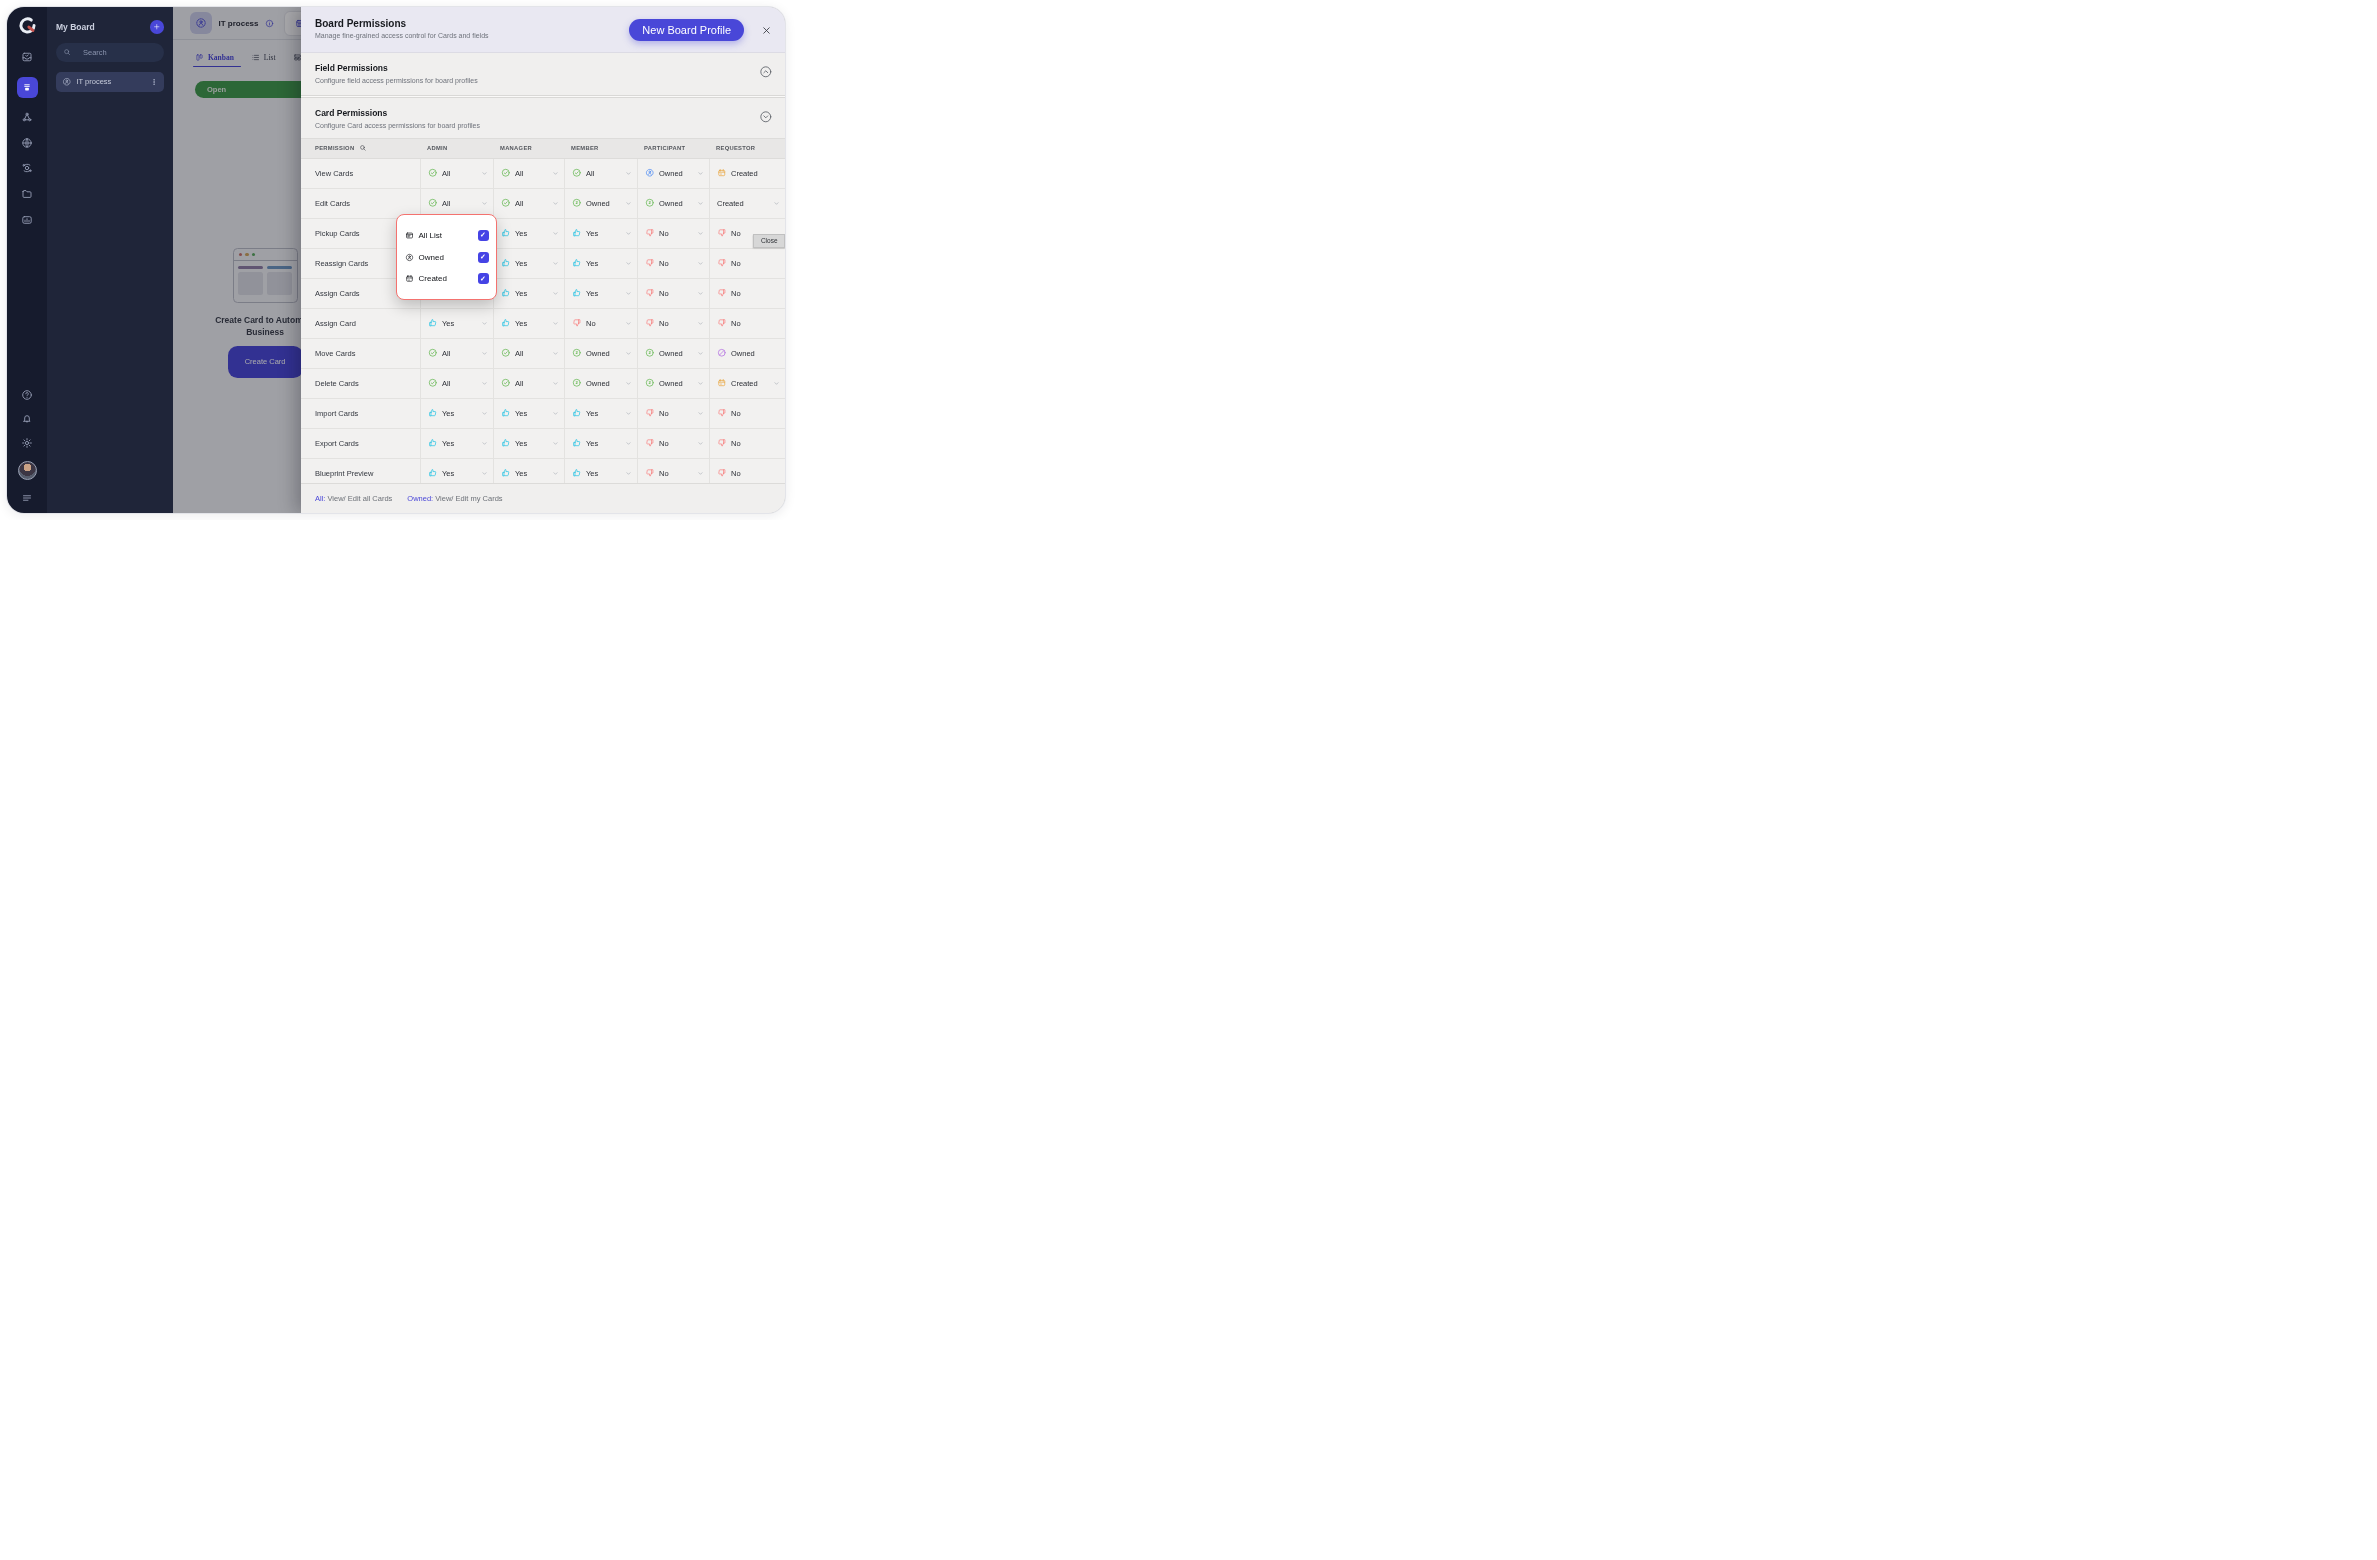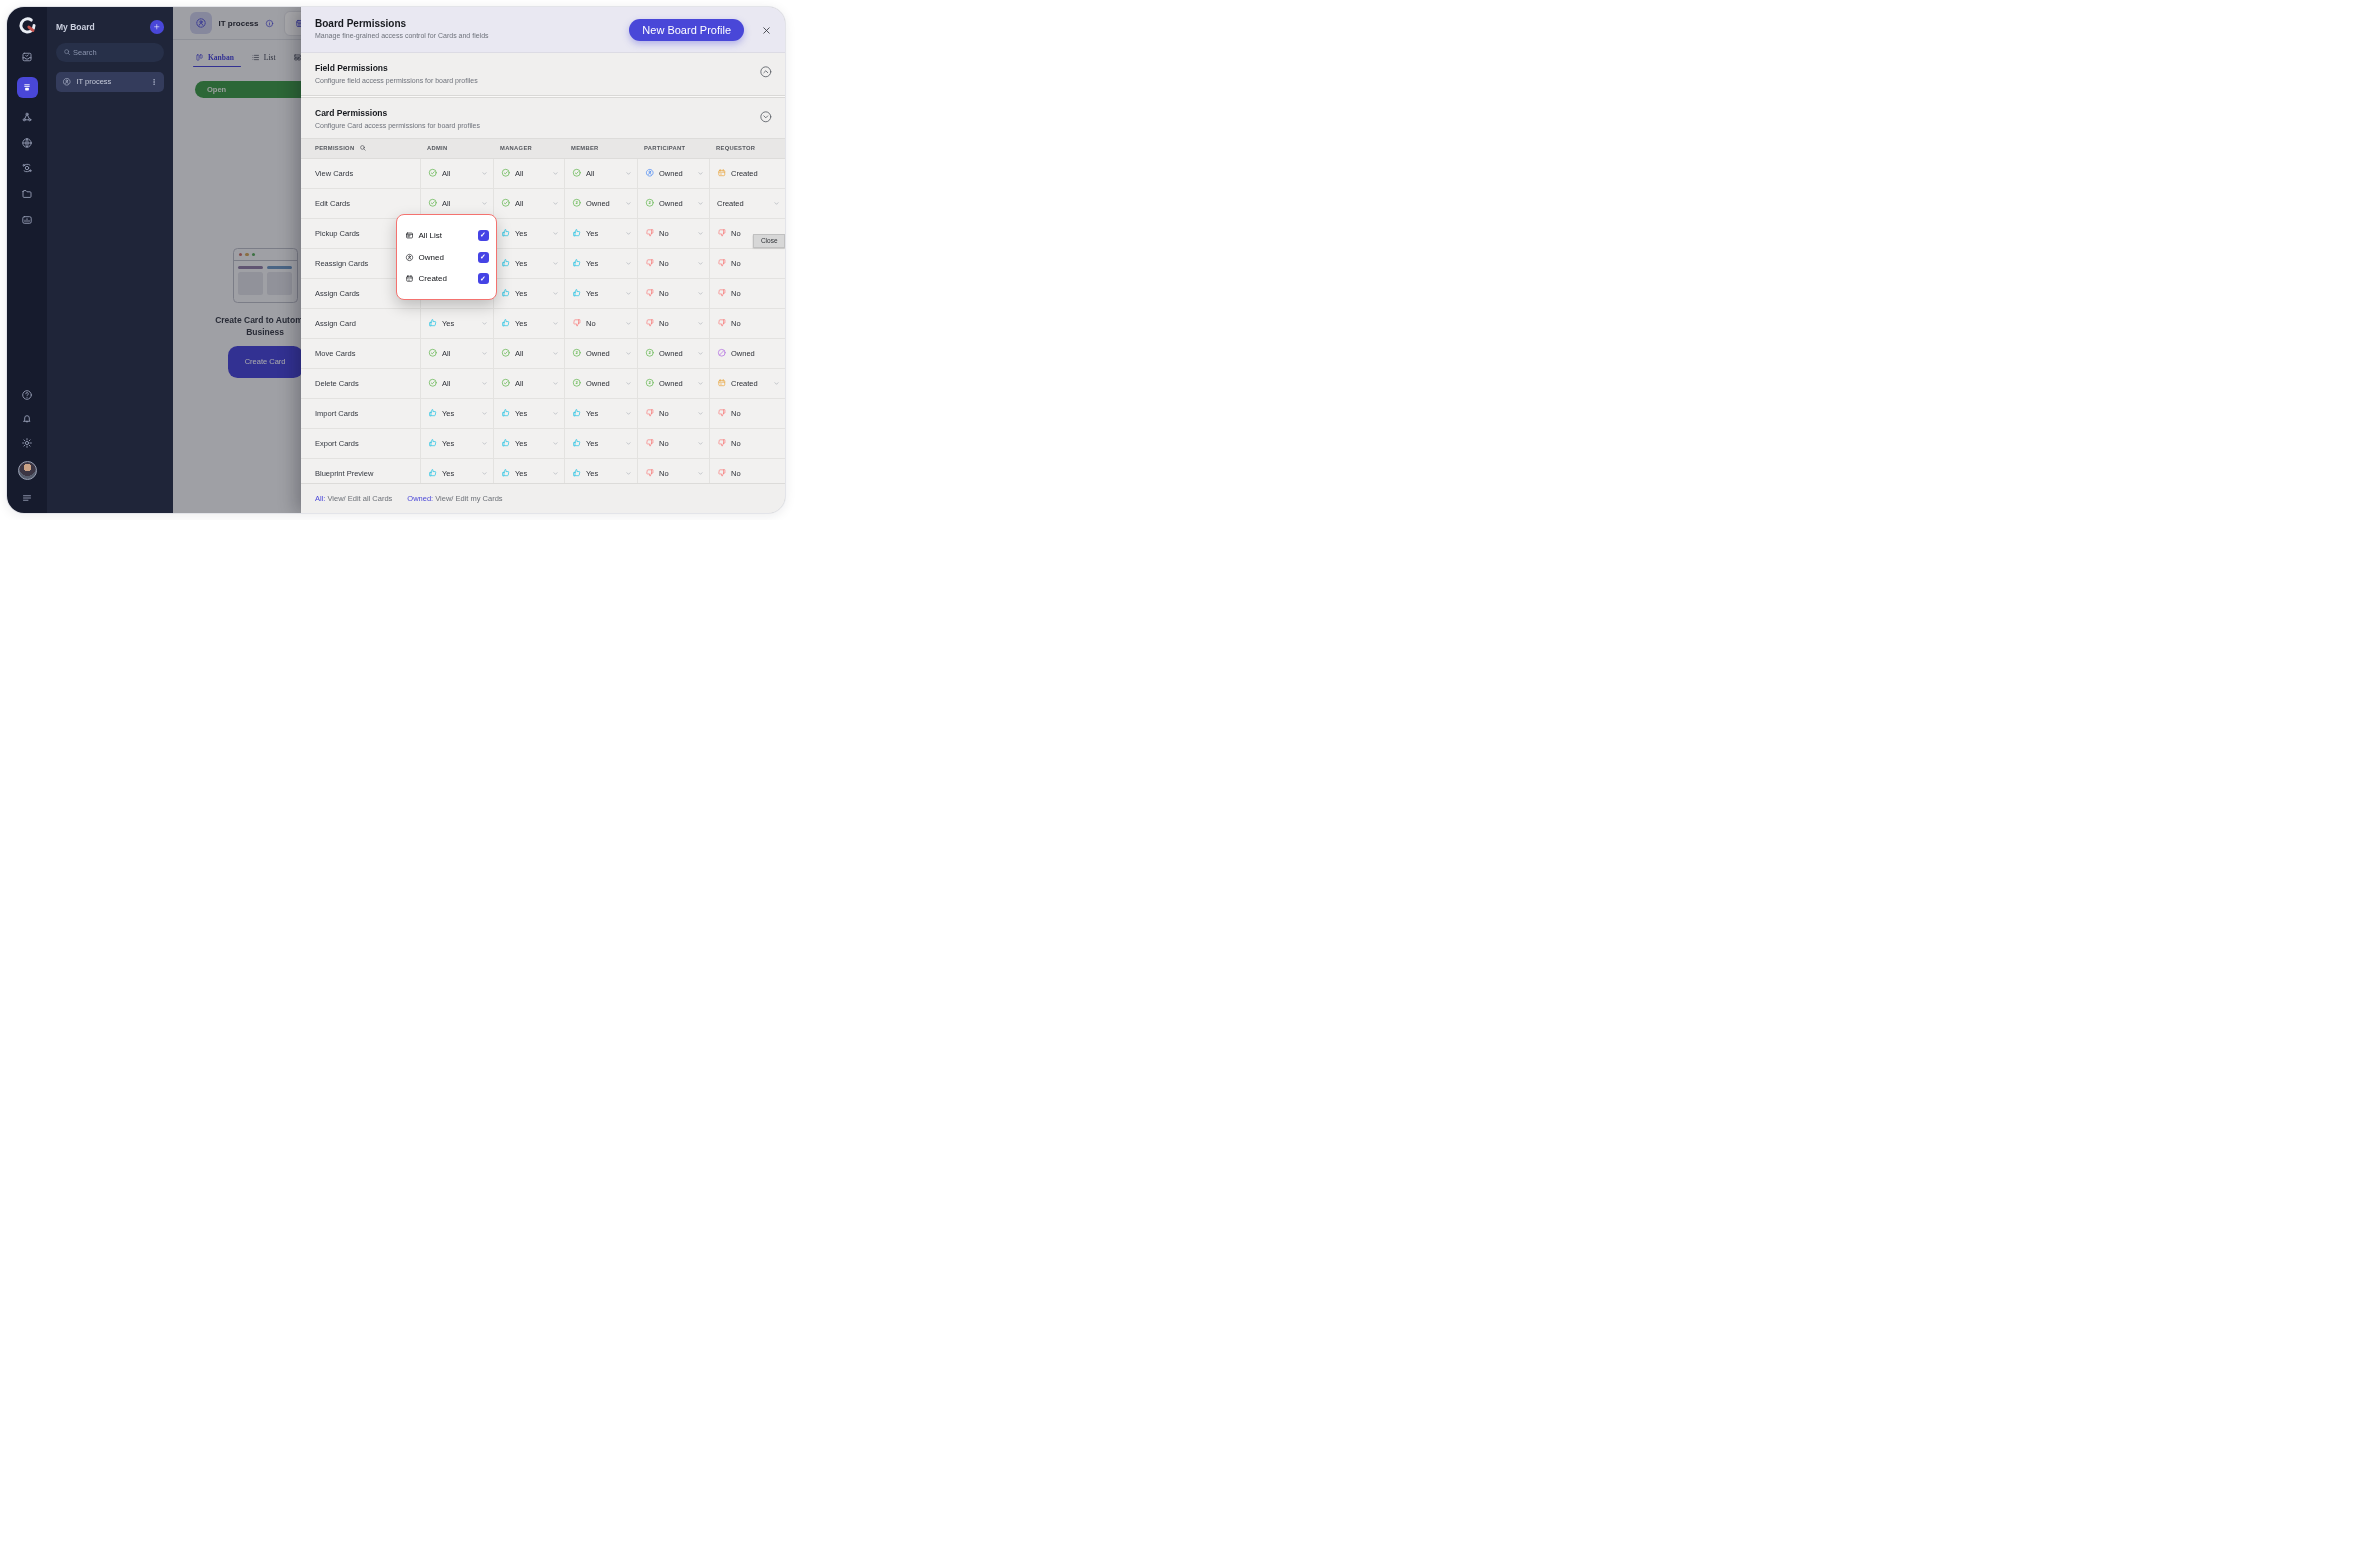--- a/index.html
+++ b/index.html
@@ -24,21 +24,21 @@
 
   
   .sidebar { position:absolute; left:40px; top:0; bottom:0; width:126px; background:#1f2539; z-index:3;
              padding:13px 9px; }
   .sb-head { display:flex; align-items:center; justify-content:space-between;gap:40px; }
   .sb-title { color:#cbd0df; font-size:8.5px; font-weight:700; }
   .sb-plus { width:13.6px; height:13.6px; border-radius:50%; background:var(--accent); color:#fff;
              display:grid; place-items:center; cursor:pointer; }
   .sb-plus svg { width:7.5px; height:7.5px; }
   .sb-search { margin-top:9px; height:19px; border-radius:9.5px; background:#273049;
-               display:flex; align-items:center; gap:2px; padding:0 7px; color:#8a93ad; }
+               display:flex; align-items:center; gap:12px; padding:0 7px; color:#8a93ad; }
   .sb-search svg { width:8px; height:8px; flex:none; }
   .sb-search input { background:transparent; border:none; outline:none; color:#9aa3bb; font-size:7.5px;
                      width:100%; font-family:inherit; }
   .sb-search input::placeholder { color:#8a93ad; }
   .sb-item { margin-top:10px; height:20px; border-radius:5px; background:#343c5c; cursor:pointer;
              display:flex; align-items:center; gap:5px; padding:0 6px; color:#c7ccdb; font-size:7.5px; }
   .sb-item .gi { width:9.5px; height:9.5px; color:#aeb6cb; }
   .sb-item .kebab { margin-left:auto; width:8px; height:8px; color:#aeb6cb; }
 
   

